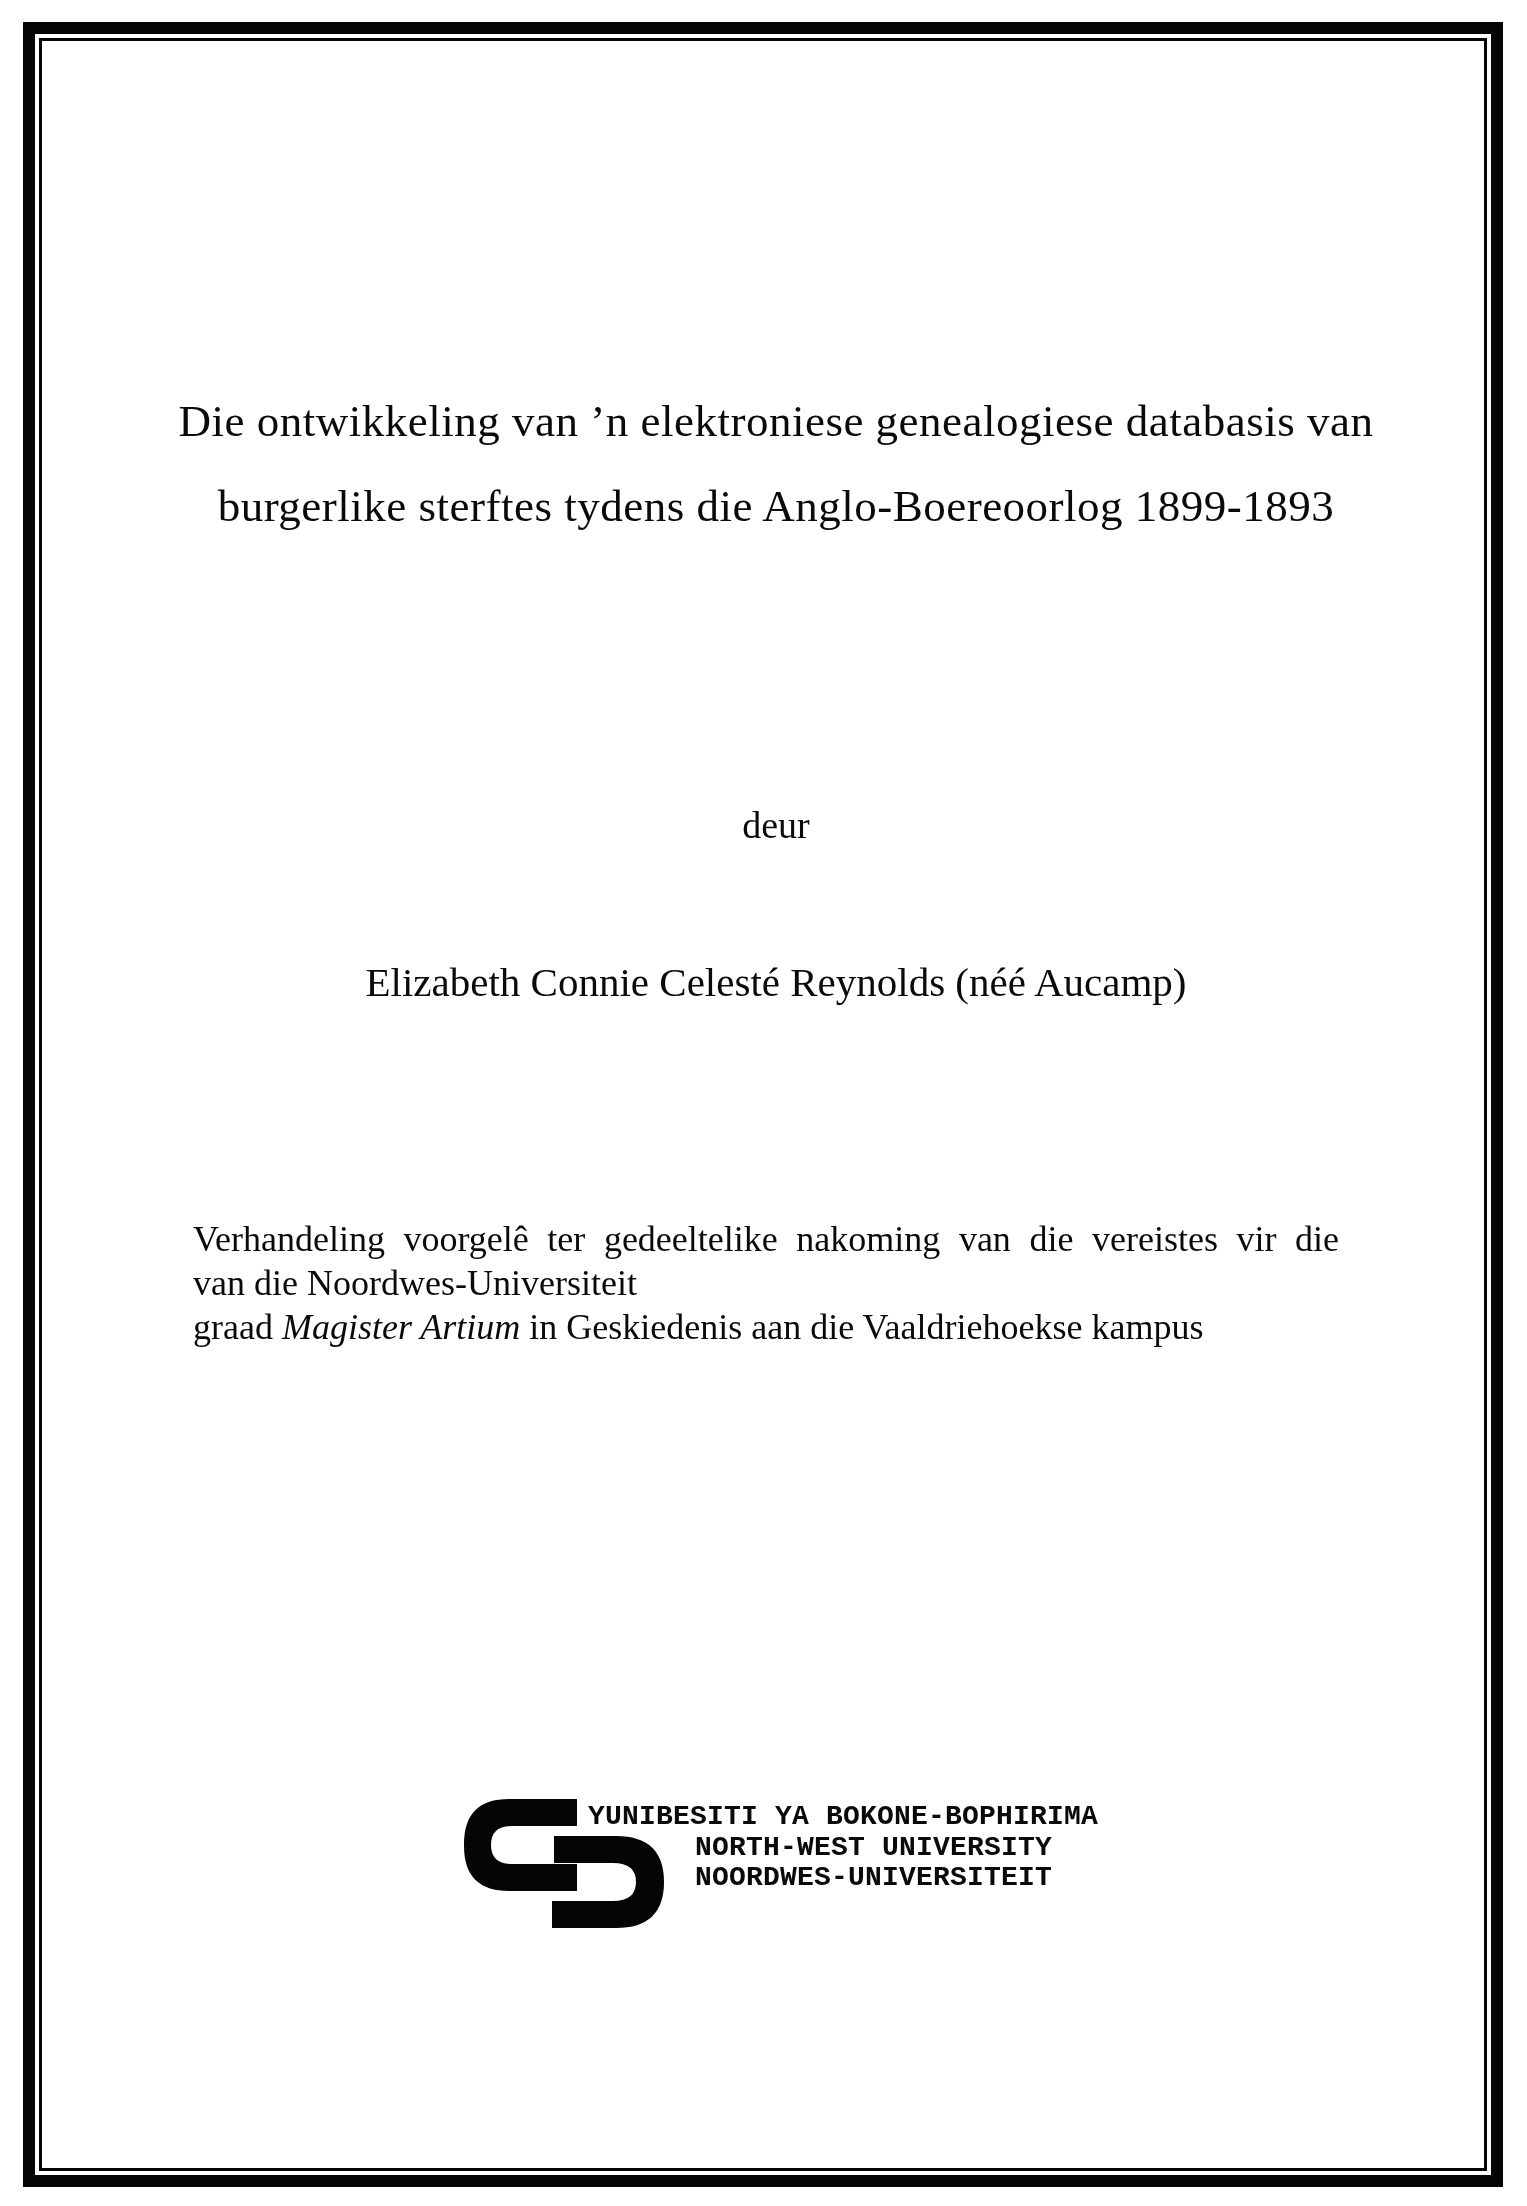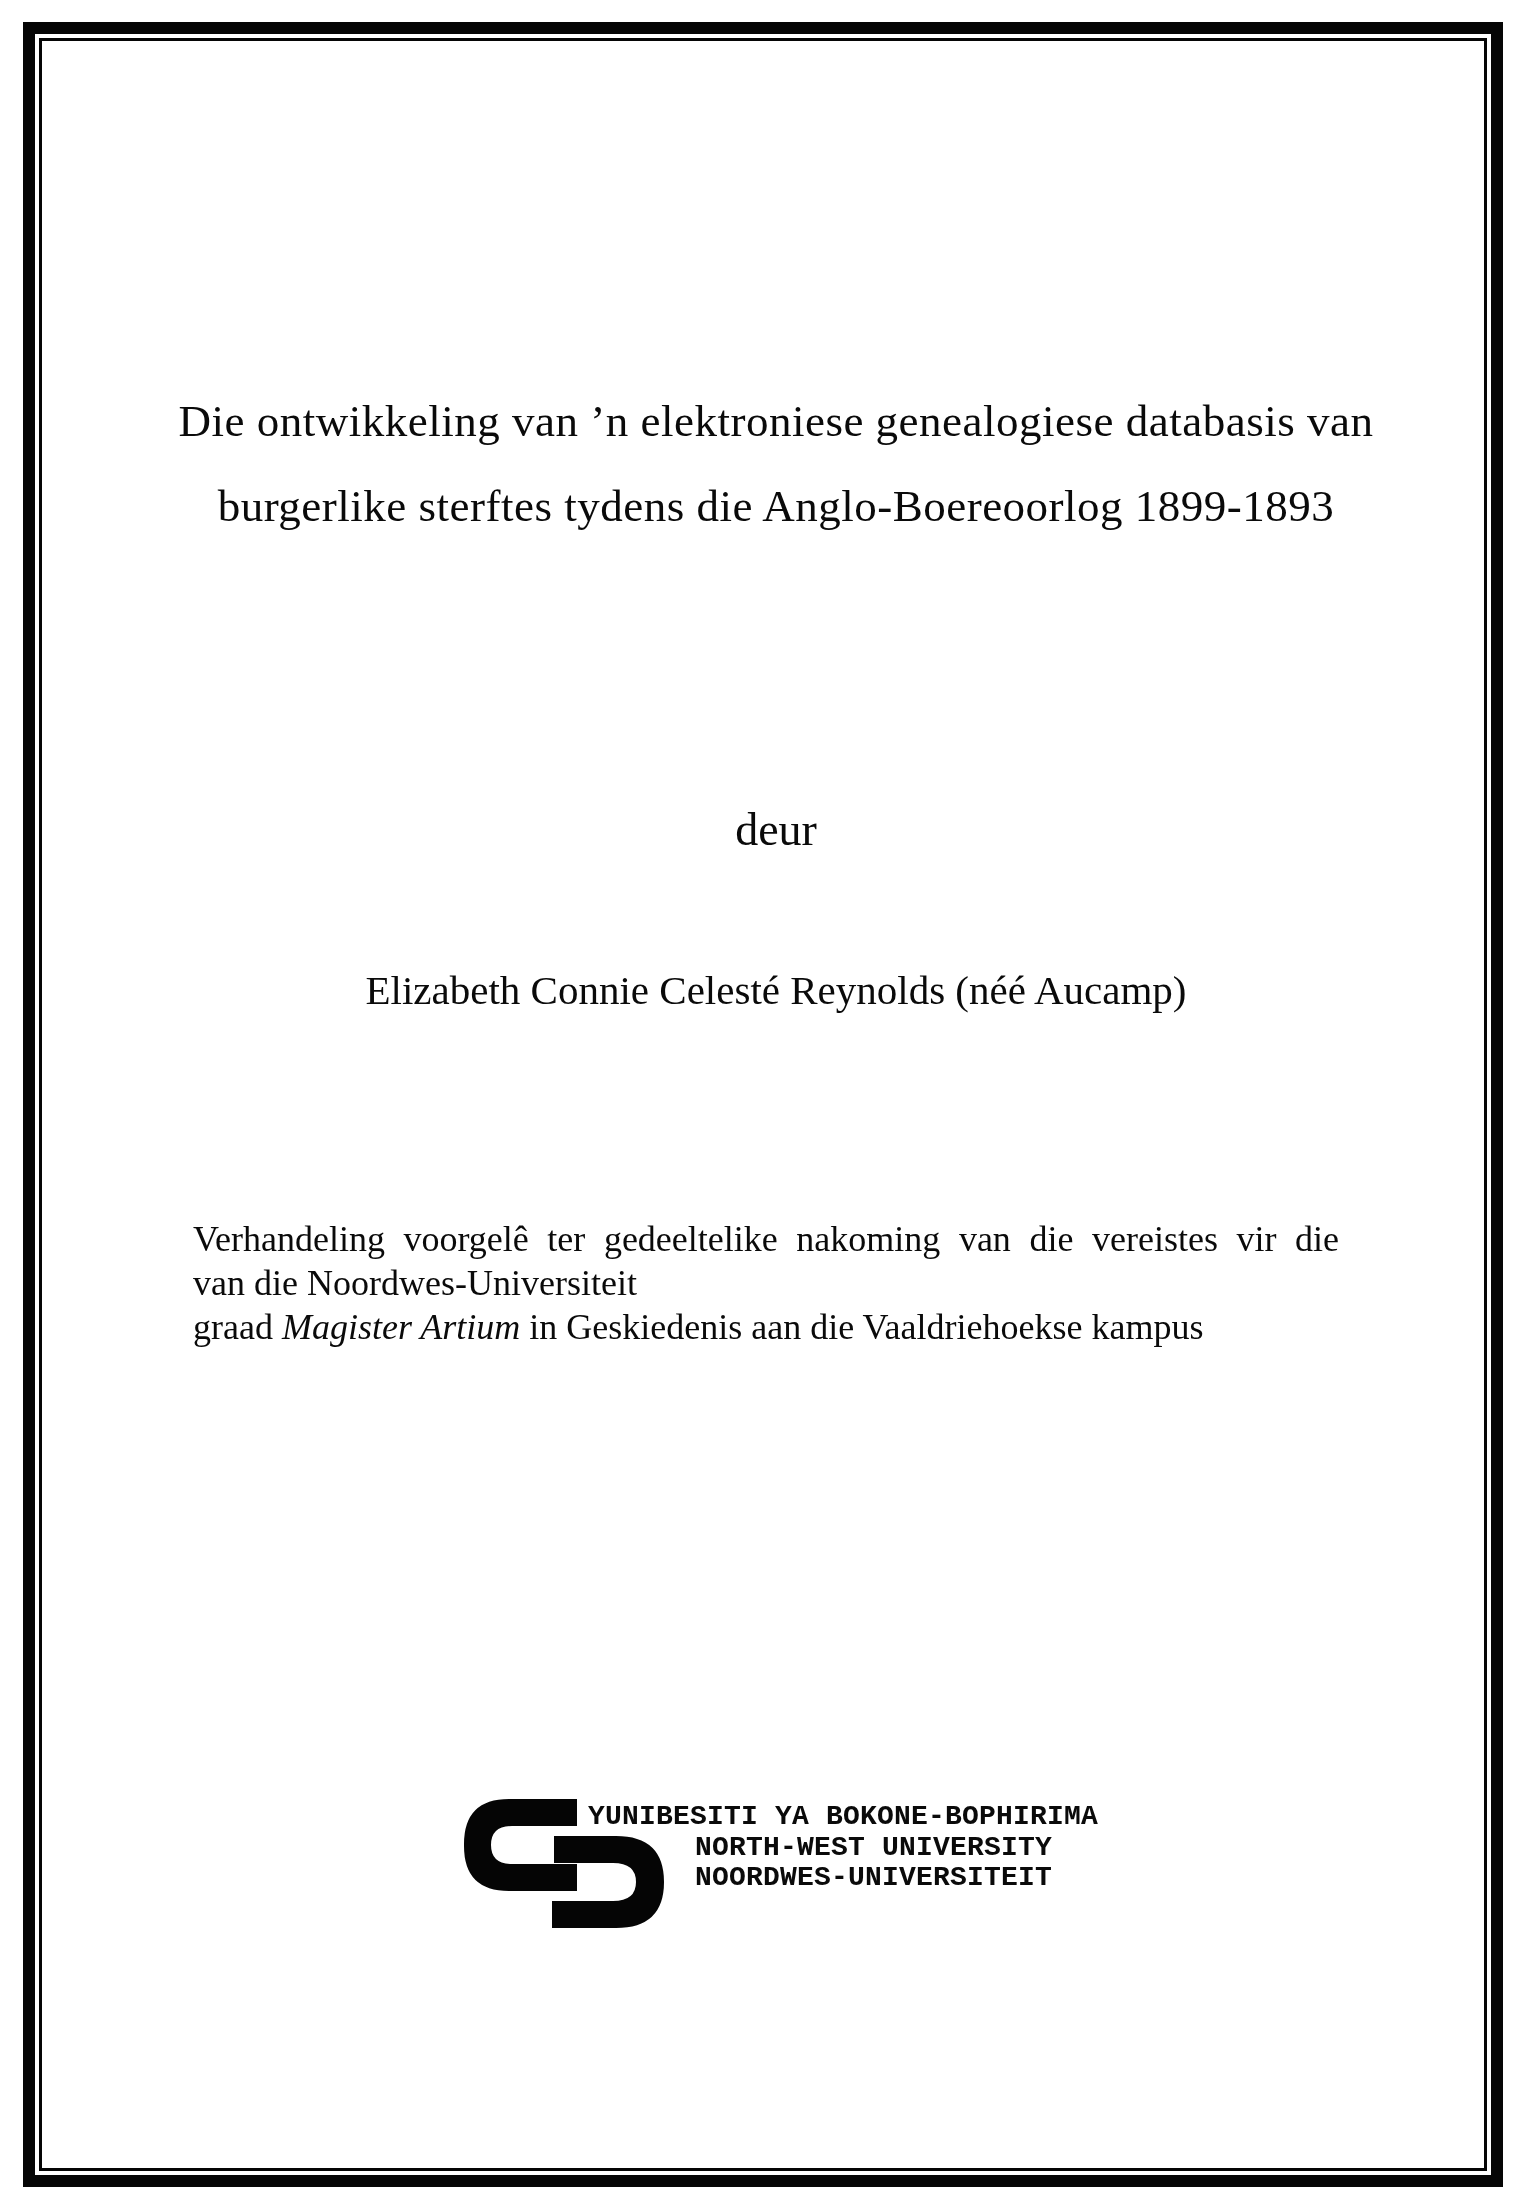--- a/index.html
+++ b/index.html
@@ -35,30 +35,29 @@
     font-size: 45px;
     font-weight: normal;
     line-height: 85px;
     text-align: center;
     letter-spacing: 0.5px;
   }
   .byline {
     position: absolute;
     left: 25px; right: 0;
     top: 803px;
-    font-size: 46px;
+    font-size: 38px;
     text-align: center;
   }
   .author {
     position: absolute;
     left: 25px; right: 0;
     top: 958px;
     font-size: 41px;
     text-align: center;
-    margin-top: 8px;
   }
   .statement {
     position: absolute;
     left: 193px;
     width: 1146px;
     top: 1217px;
     font-size: 36px;
     line-height: 44px;
   }
   .statement .line-just {

